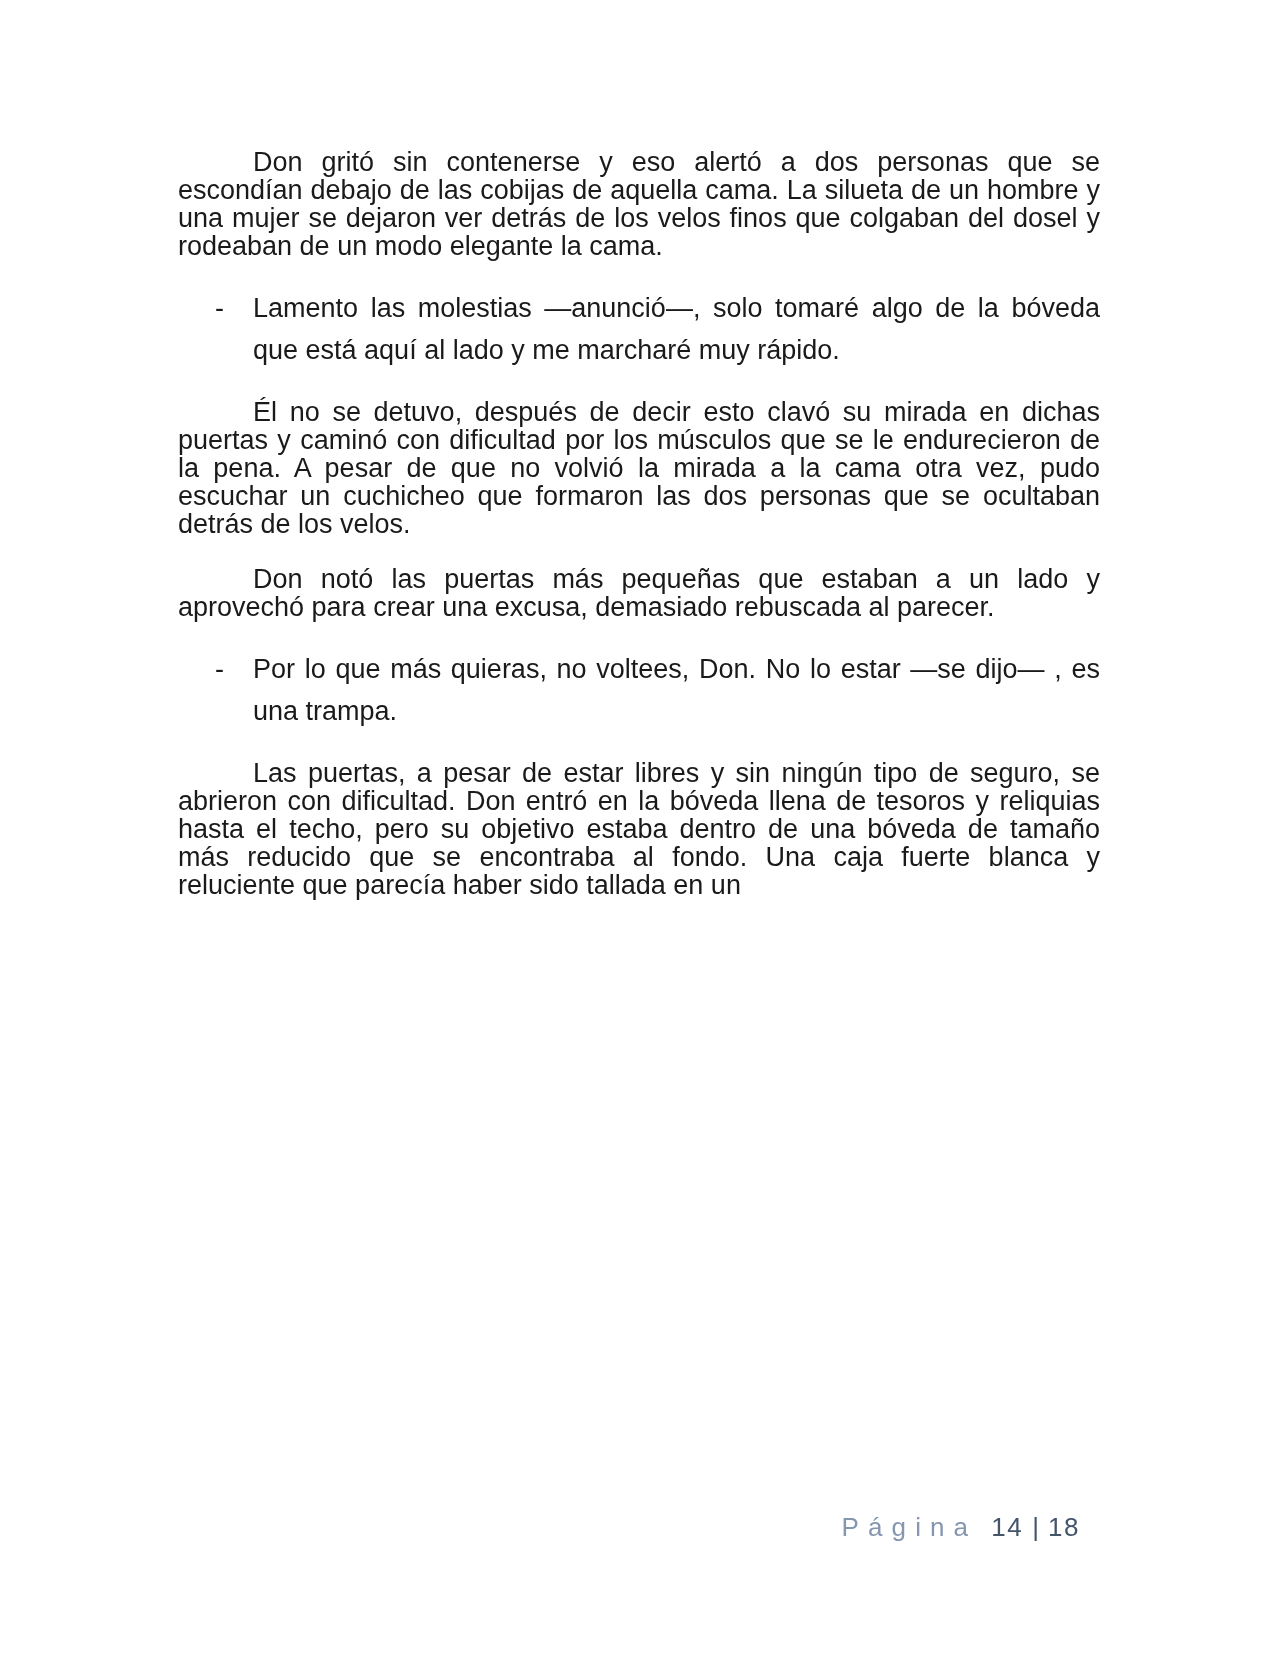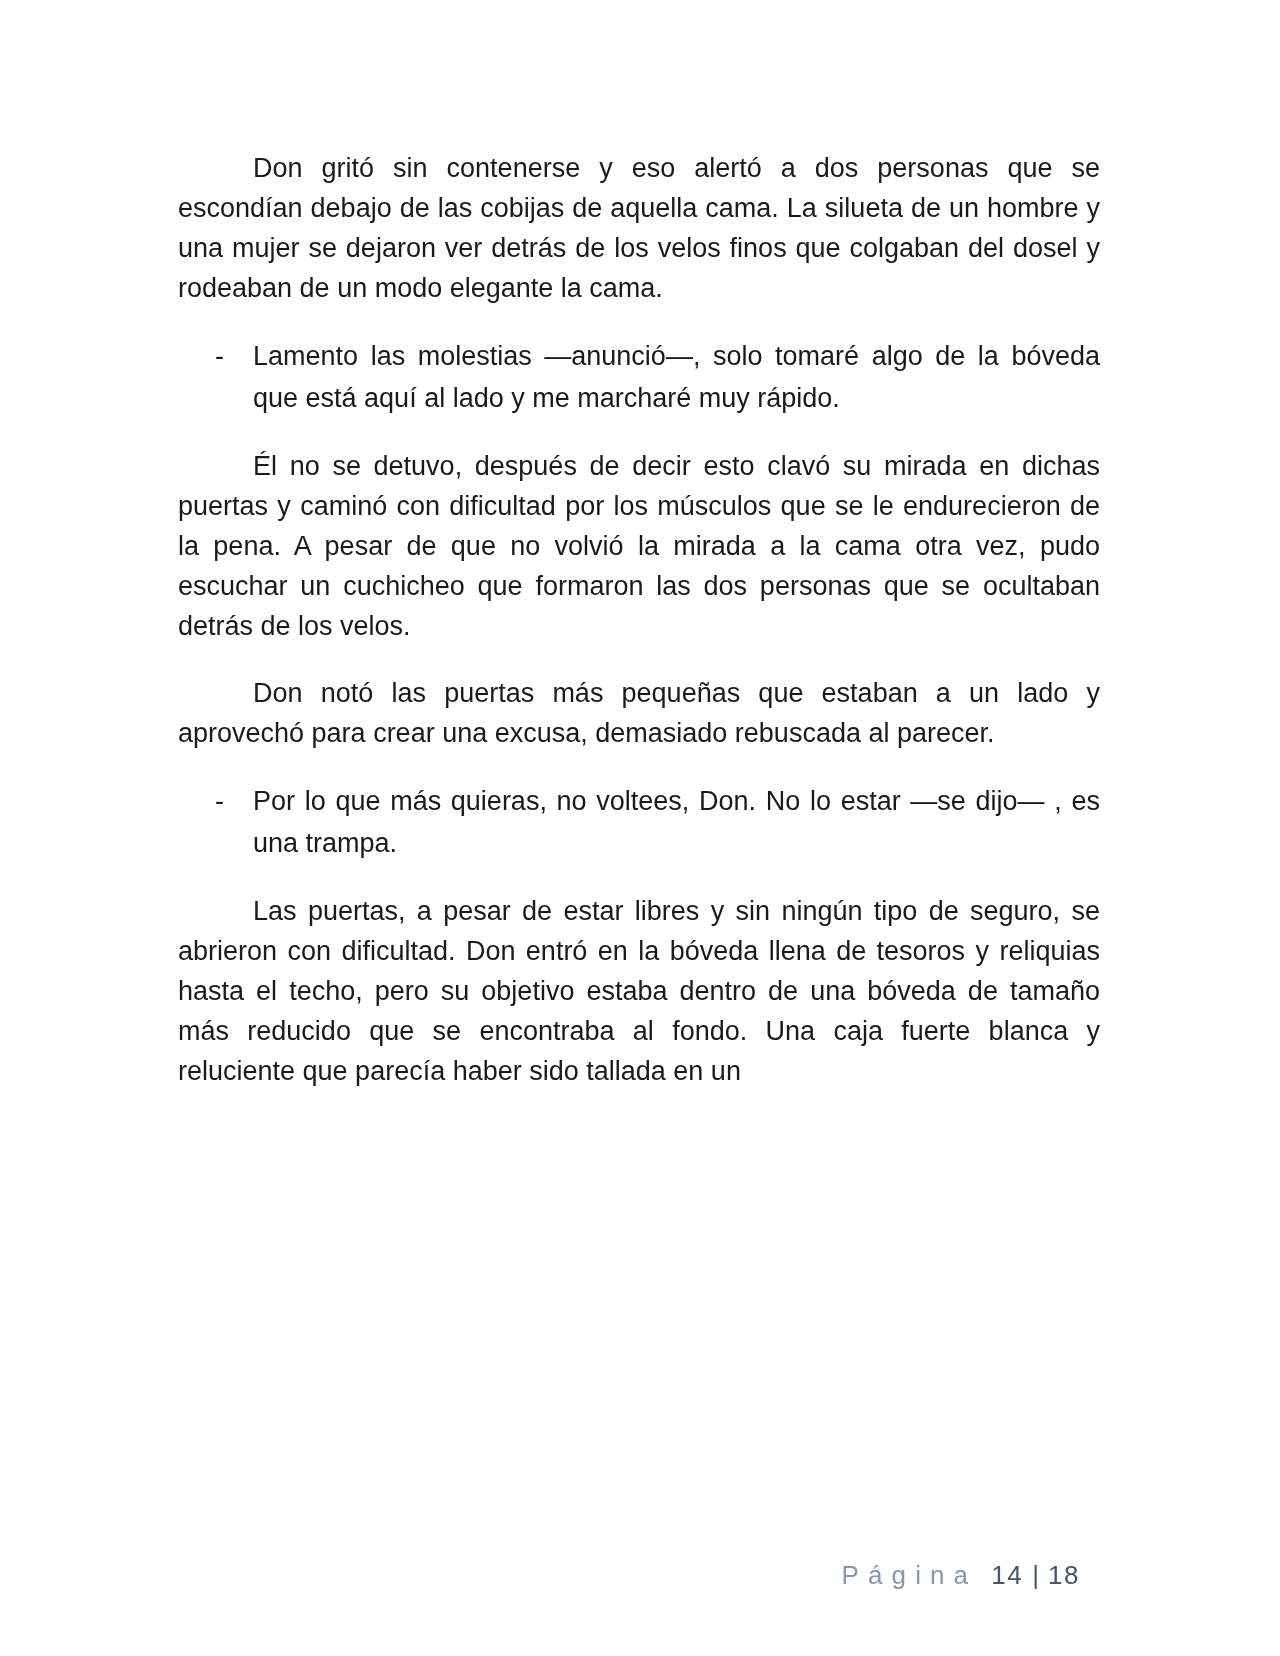--- a/index.html
+++ b/index.html
@@ -19,21 +19,21 @@
   }
   .content {
     position: absolute;
     left: 178px;
     top: 148px;
     width: 922px;
   }
   .content p {
     margin: 0 0 27px 0;
     font-size: 27px;
-    line-height: 40px;
+    line-height: 28px;
     text-align: justify;
     text-indent: 75px;
     hyphens: none;
   }
   .list-item {
     display: flex;
     margin: 0 0 27px 0;
     padding-left: 37px;
     font-size: 27px;
     line-height: 42px;
@@ -47,21 +47,20 @@
     text-align: justify;
     hyphens: none;
   }
   .footer {
     position: absolute;
     top: 1512px;
     right: 200px;
     font-size: 26px;
     line-height: 30px;
     white-space: nowrap;
-    margin-top: 48px;
   }
   .footer .label {
     color: var(--footer-label, #8496B0);
     letter-spacing: 0.35em;
   }
   .footer .num {
     color: var(--footer-number, #44546A);
     letter-spacing: 0.06em;
   }
   .footer .sep {

